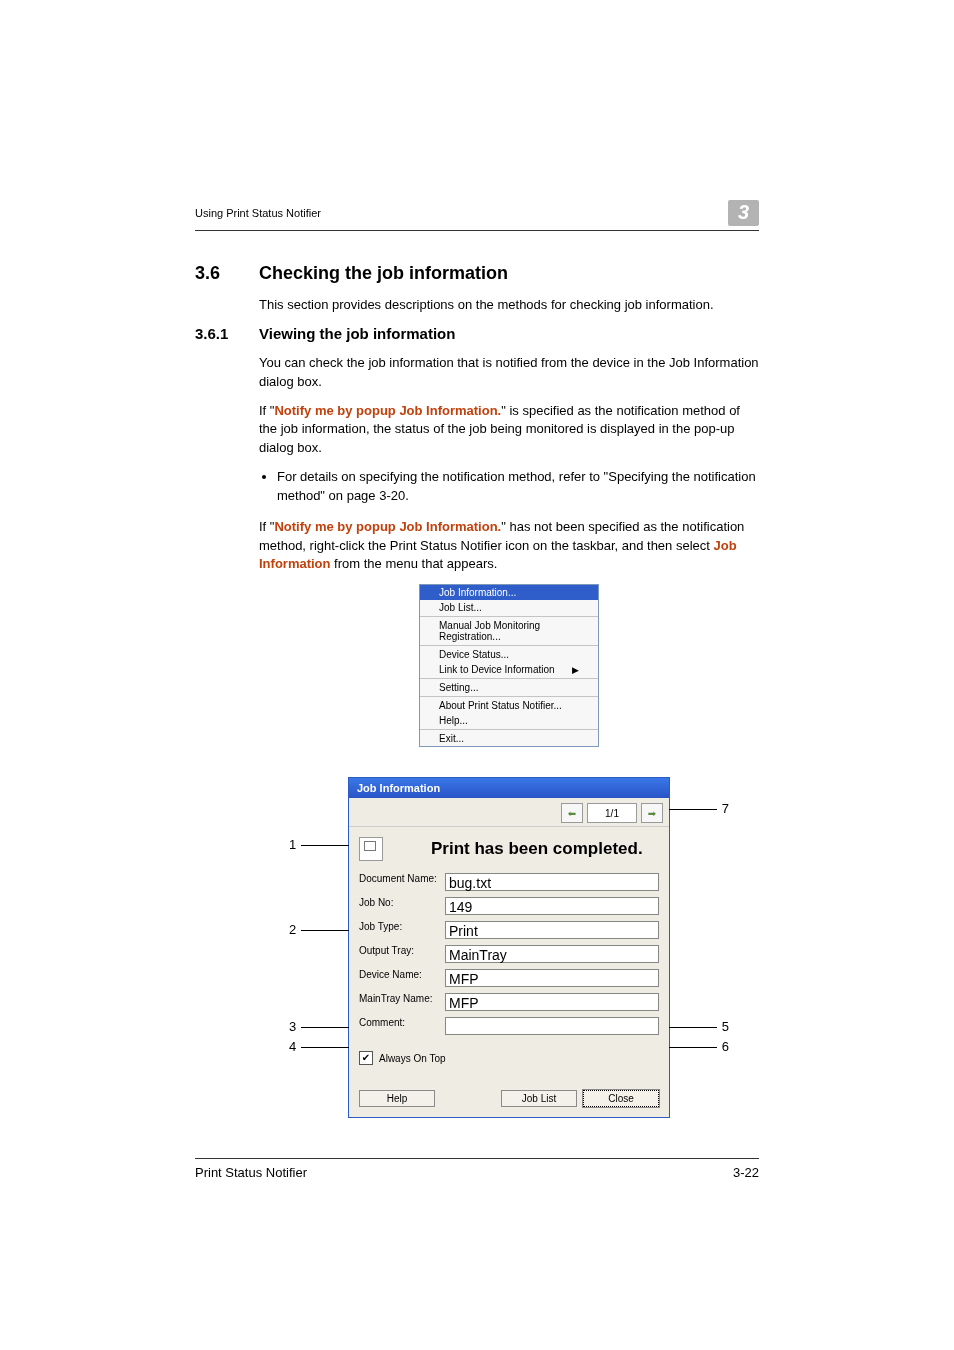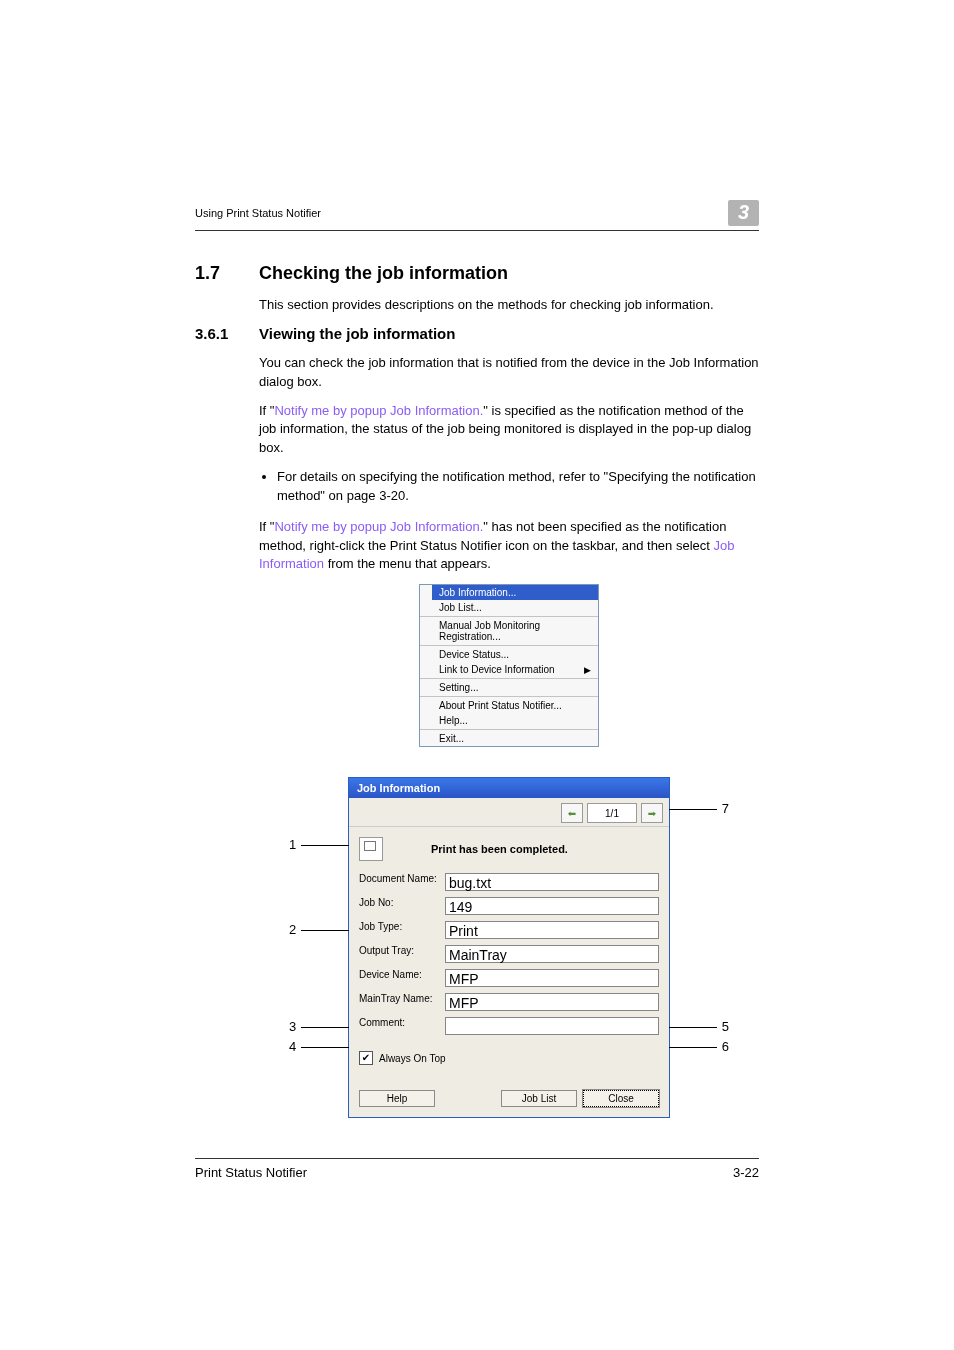--- a/index.html
+++ b/index.html
@@ -64,39 +64,38 @@
     font-size: 15px;
   }
   .body-col {
     margin-left: 64px;
   }
   .para {
     font-size: 13px;
     line-height: 1.45;
     margin-bottom: 10px;
   }
-  .bold-gray { font-weight: normal; color: #8b5cf6;}
+  .bold-gray { font-weight: bold; color: #c2410c;}
   ul.bullets { margin: 2px 0 12px 0; padding-left: 18px; font-size:13px; line-height:1.45;}
   ul.bullets li { margin-bottom:4px;}
 
   
   .context-menu {
     width: 178px;
     margin: 6px auto 30px auto;
     border: 1px solid #7e98ba;
     background: #f7f7f7;
     font-family: Tahoma, Arial, sans-serif;
     font-size: 10px;
   }
   .context-menu .row {
-    padding: 2px 7px;
+    padding: 2px 19px;
     display:flex;
     justify-content:space-between;
     align-items:center;
-    margin-left:12px;
   }
   .context-menu .sel {
     background: #2f5dc9;
     color: #fff;
   }
   .context-menu .sep {
     border-top:1px solid #c4c4c4;
     margin:1px 0;
   }
   .arrow-right {
@@ -144,21 +143,21 @@
     display:flex;align-items:center;gap:8px;
     padding:10px 10px 12px 10px;
   }
   .printer-icon {
     width:22px;height:22px;border:1px solid #999;background:#fff;
     position:relative;
   }
   .printer-icon::before{
     content:"";position:absolute;left:4px;top:3px;width:10px;height:8px;border:1px solid #777;background:#fff;
   }
-  .status-text { font-weight:bold;font-size:11px;padding-left:40px;}
+  .status-text { font-weight:bold;font-size:17px;padding-left:40px;}
   .fields {
     padding:0 10px 6px 10px;
   }
   .field-row {
     display:flex;margin-bottom:6px;
     font-size:10px;
   }
   .field-label { width:86px;}
   .field-box {
     flex:1;border:1px solid #868686;background:#fff;padding:1px 3px;font-size:14px;
@@ -193,21 +192,21 @@
 <body>
 
 <div class="page">
   <div class="header-row">
     <span class="header-title">Using Print Status Notifier</span>
     <span class="chapter-badge">3</span>
   </div>
   <div class="rule"></div>
 
   <div class="sec-row">
-    <div class="sec-num">1.7</div>
+    <div class="sec-num">3.6</div>
     <div class="sec-title">Checking the job information</div>
   </div>
   <div class="body-col">
     <div class="para">This section provides descriptions on the methods for checking job information.</div>
   </div>
 
   <div class="sec-row" style="margin-top:10px;">
     <div class="sub-num">3.6.1</div>
     <div class="sub-title">Viewing the job information</div>
   </div>

